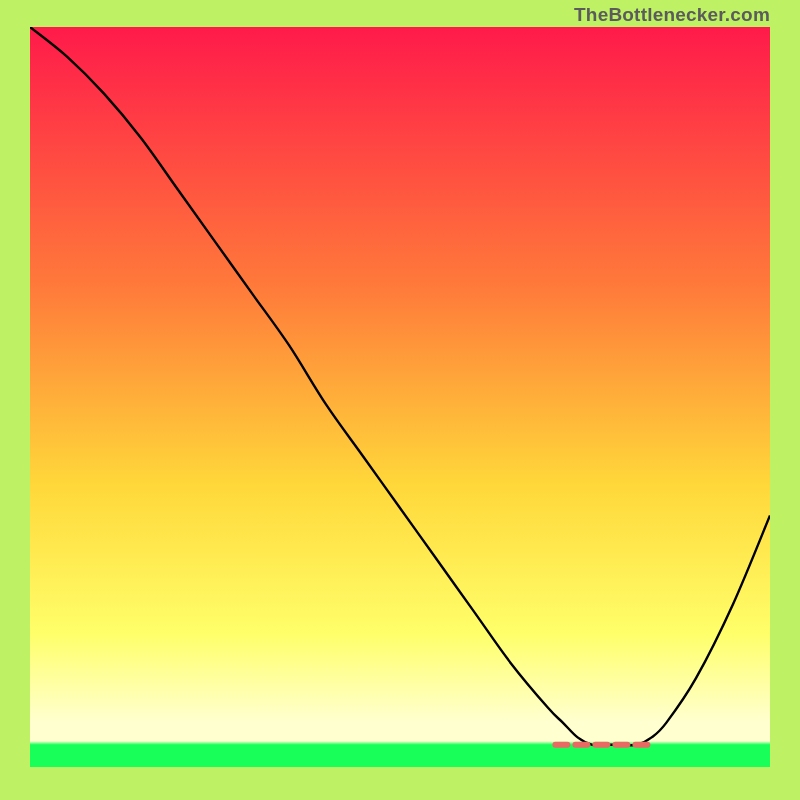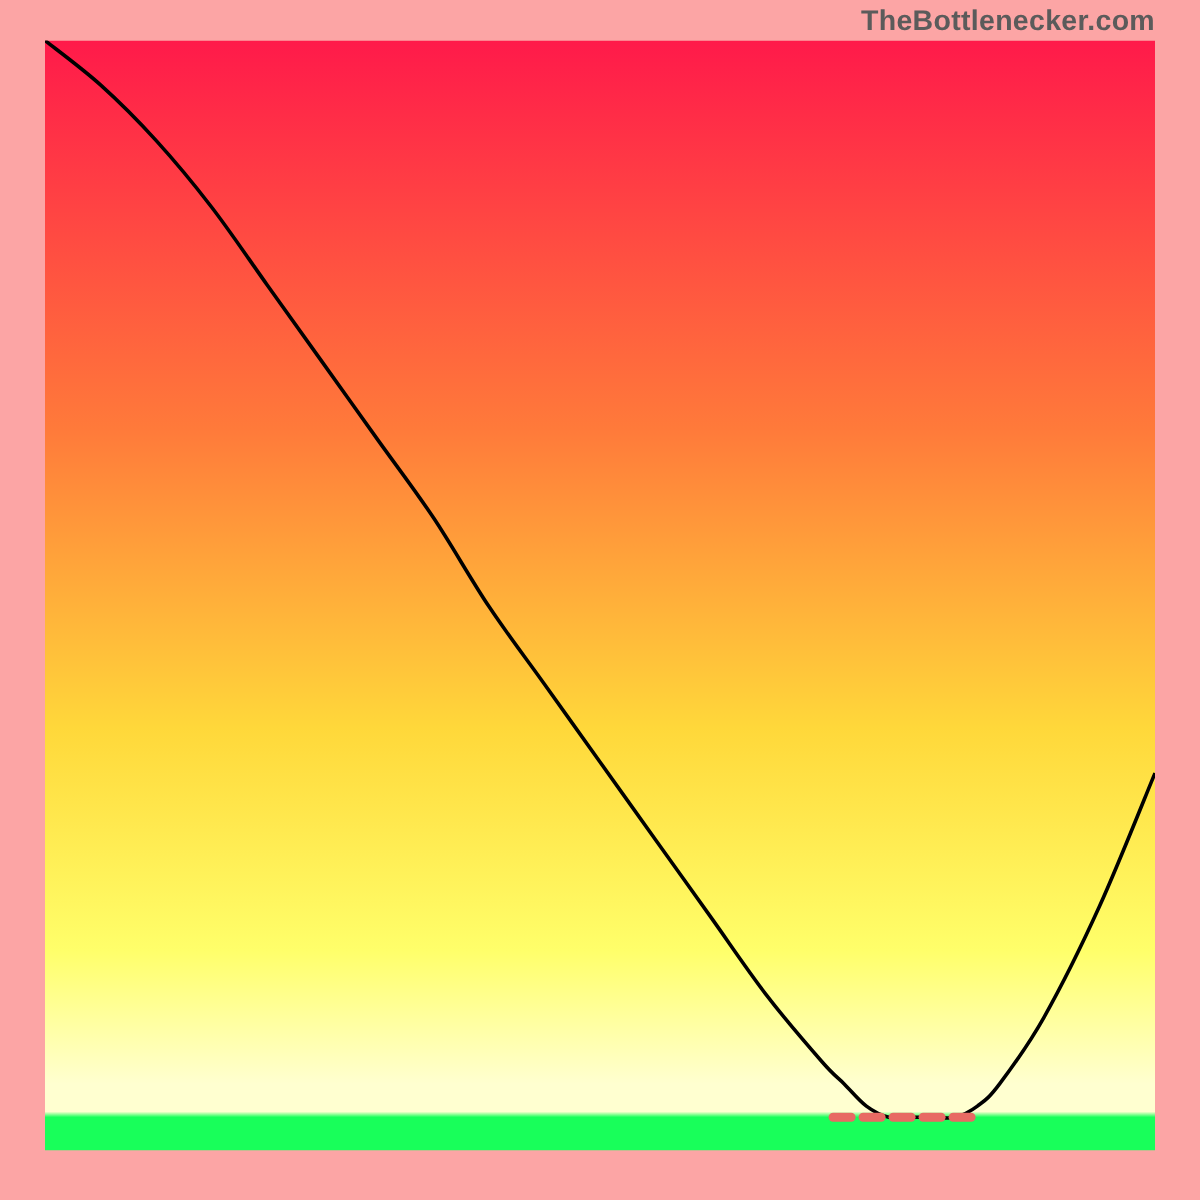--- a/index.html
+++ b/index.html
@@ -8,21 +8,21 @@
     width: 800px;
     height: 800px;
     background: #000;
     font-family: Arial, Helvetica, sans-serif;
     overflow: hidden;
   }
   .frame {
     position: relative;
     width: 800px;
     height: 800px;
-    background: #fca5a5;
+    background: #bef264;
   }
   .plot-area {
     position: absolute;
     left: 30px;
     top: 27px;
     width: 740px;
     height: 740px;
   }
   .plot-area svg {
     display: block;

